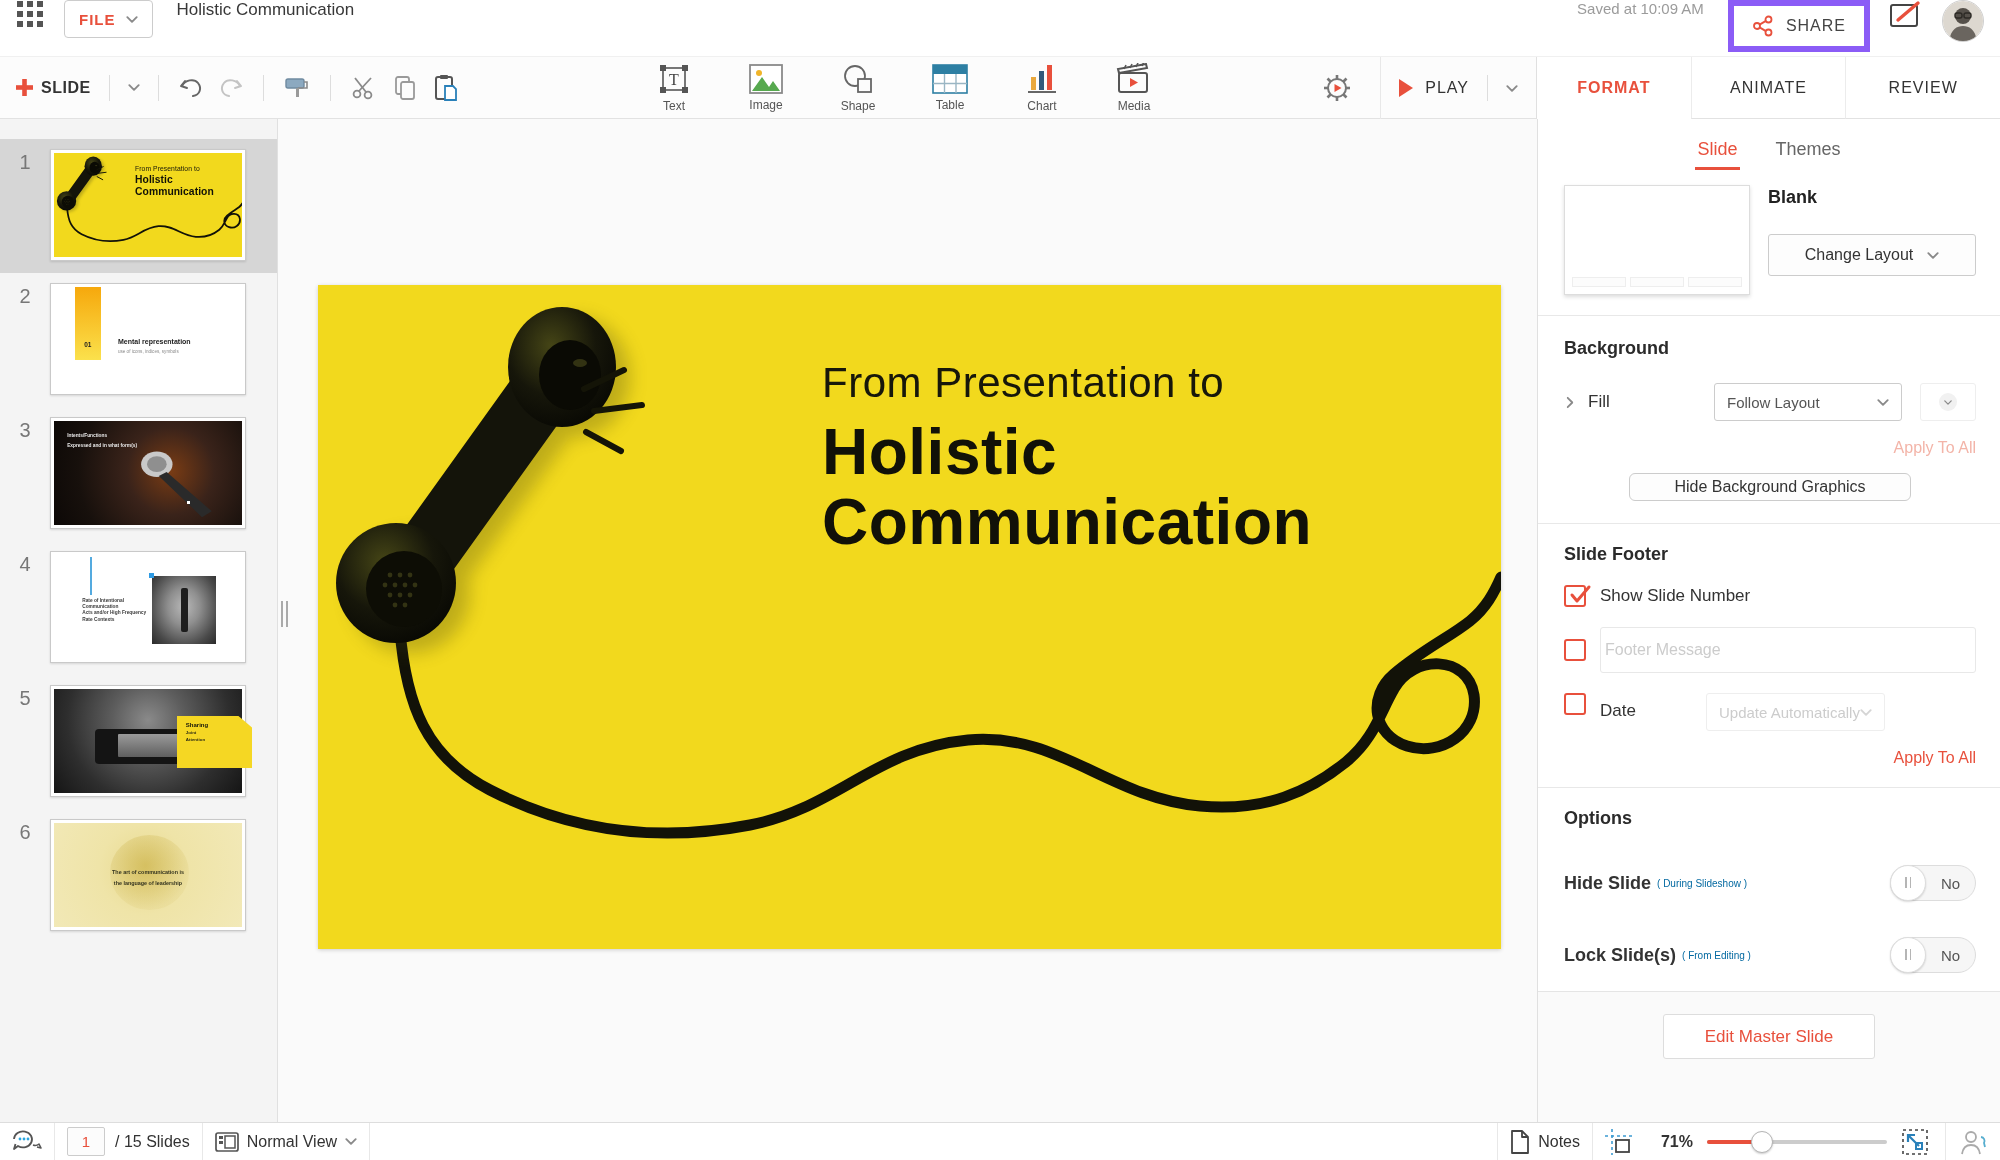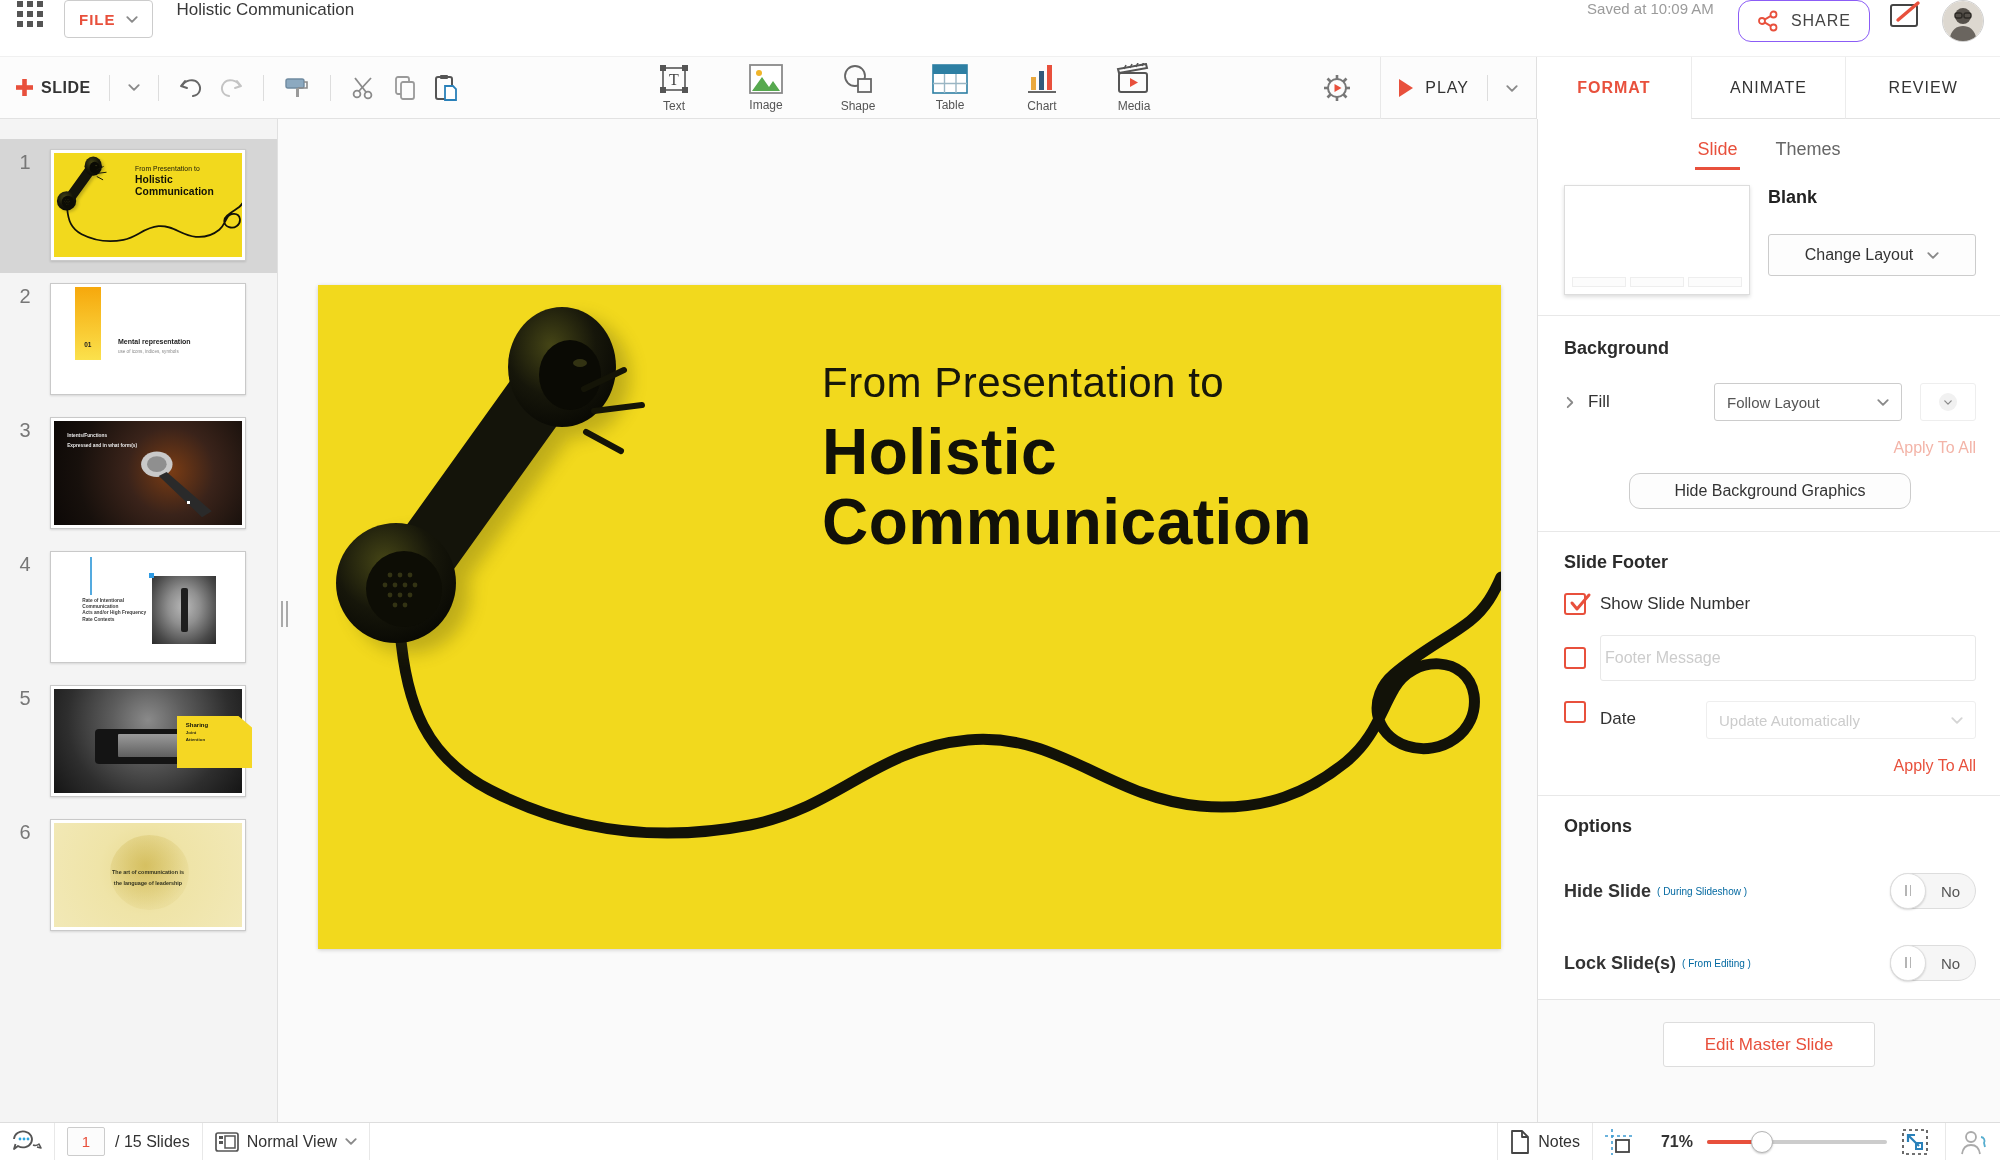--- a/index.html
+++ b/index.html
@@ -11,21 +11,21 @@
   .chev polyline{fill:none;stroke:#8a8a8a;stroke-width:1.6;stroke-linecap:round;stroke-linejoin:round}
 
   
   .topbar{height:56px;display:flex;padding:0 16px;background:#fff;border-bottom:1px solid #f0f0f0}
   .gridicon{width:28px;height:28px;margin-right:20px;cursor:pointer}
   .filebtn{display:flex;align-items:center;gap:10px;border:1px solid #ccc;border-radius:4px;height:36px;padding:0 14px;background:#fff;cursor:pointer}
   .filebtn .flabel{color:#e8503c;font-weight:bold;font-size:15px;letter-spacing:1px}
   .doctitle{margin-left:24px;font-size:17px;color:#383838}
   .topspacer{flex:1}
   .saved{color:#9b9b9b;font-size:15px;margin-right:24px}
-  .sharebtn{display:flex;align-items:center;gap:12px;border:1px solid #8b5cf6;border-radius:13px;height:40px;padding:0 18px;background:#fff;cursor:pointer}
+  .sharebtn{display:flex;align-items:center;gap:12px;border:6px solid #8b5cf6;border-radius:0;height:40px;padding:0 18px;background:#fff;cursor:pointer}
   .sharebtn .slabel{font-size:16px;letter-spacing:1px;color:#444}
   .fbicon{margin:0 18px 0 20px;cursor:pointer}
   .avatar{width:40px;height:40px;border-radius:50%;overflow:hidden;border:1px solid #cfcfcf;cursor:pointer}
 
   
   .row2{height:62px;display:flex;background:#fcfcfc}
   .toolbar{flex:1;position:relative;display:flex;align-items:center;border-bottom:1px solid #e2e2e2;padding-left:16px}
   .tbgroup{display:flex;align-items:center;gap:12px}
   .vsep{width:1px;height:26px;background:#ddd;margin:0 6px}
   .addslide{display:flex;align-items:center;gap:8px;cursor:pointer}
@@ -121,31 +121,31 @@
   .fillrow{display:flex;align-items:center;margin-top:24px}
   .disc{transform:rotate(-90deg);cursor:pointer}
   .filllabel{margin-left:12px;font-size:17px;font-weight:normal;color:#333}
   .select{display:flex;align-items:center;justify-content:space-between;border:1px solid #ccc;border-radius:3px;height:38px;padding:0 12px;background:#fff;font-size:15px;color:#555;cursor:pointer;box-sizing:border-box}
   .fillselect{margin-left:auto;width:188px}
   .swatch{width:56px;height:38px;border:1px solid #eee;border-radius:3px;margin-left:18px;display:flex;align-items:center;justify-content:center;cursor:pointer;box-sizing:border-box}
   .swatch .dot{width:18px;height:18px;border-radius:50%;background:#f1f1f1;display:flex;align-items:center;justify-content:center}
   .applyall{margin-top:18px;text-align:right;font-size:16px;cursor:pointer}
   .applyall.dim{color:#f3b4a8}
   .applyall.hot{color:#e8503c}
-  .hidebg{display:block;margin:16px auto 0;width:282px;height:36px;border:1px solid #ccc;border-radius:11px;background:#fdfdfd;font-size:16px;color:#333;font-family:inherit;cursor:pointer}
+  .hidebg{display:block;margin:16px auto 0;width:282px;height:28px;border:1px solid #ccc;border-radius:6px;background:#fdfdfd;font-size:16px;color:#333;font-family:inherit;cursor:pointer}
   .footsec{padding-top:20px;padding-bottom:20px}
   .cbrow{display:flex;align-items:center;margin-top:20px}
   .cbox{width:22px;height:22px;border:2px solid #e8503c;border-radius:3px;box-sizing:border-box;flex:none;position:relative;cursor:pointer;background:#fff}
   .cbox.checked svg{position:absolute;left:1px;top:-4px}
   .cblabel{margin-left:14px;font-size:17px;color:#333}
   .footinput{margin-left:14px;flex:1;height:46px;border:1px solid #e8e8e8;border-radius:3px;padding:0 4px;font-size:16px;color:#555;font-family:inherit;background:#fff;box-sizing:border-box}
   .footinput::placeholder{color:#ccc}
   .daterow{align-items:flex-start}
   .datelabel{margin-left:14px;font-size:17px;color:#333;padding-top:8px}
-  .datesels{margin-left:auto;width:270px;display:flex;flex-direction:column;gap:10px}
+  .datesels{margin-left:auto;width:270px;display:flex;flex-direction:row;gap:10px}
   .select.disabled{border-color:#eee;color:#ccc;cursor:default}
   .select.disabled .chev polyline{stroke:#d5d5d5}
   .optsec{padding-top:20px;padding-bottom:18px}
   .optrow{display:flex;align-items:center;margin-top:36px}
   .optlabel{font-size:18px;color:#333;font-weight:bold}
   .optnote{font-size:10px;color:#0369a1;margin-left:6px}
   .toggle{margin-left:auto;width:86px;height:36px;border:1px solid #ddd;border-radius:18px;background:#f6f6f6;display:flex;align-items:center;cursor:pointer;box-sizing:border-box}
   .knob{width:36px;height:36px;margin:-1px 0 0 -1px;border-radius:50%;background:#fff;border:1px solid #ddd;box-shadow:0 1px 2px rgba(0,0,0,.15);display:flex;align-items:center;justify-content:center;gap:3px;box-sizing:border-box}
   .knob i{display:block;width:1.5px;height:11px;background:#b5b5b5}
   .togglelabel{flex:1;text-align:center;font-size:15px;color:#555}

